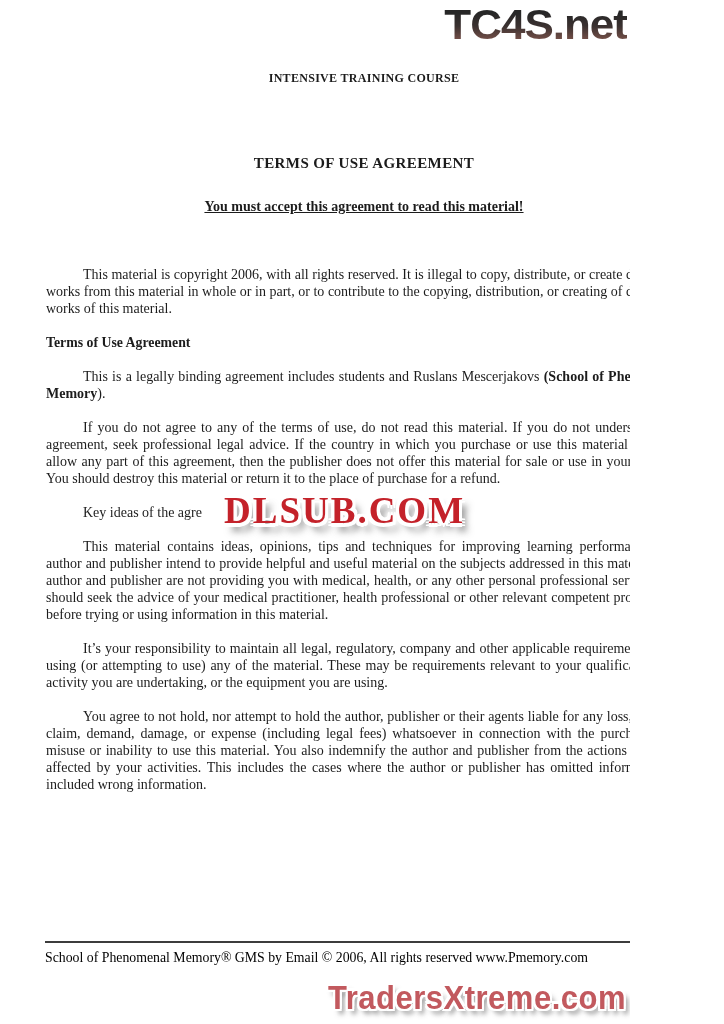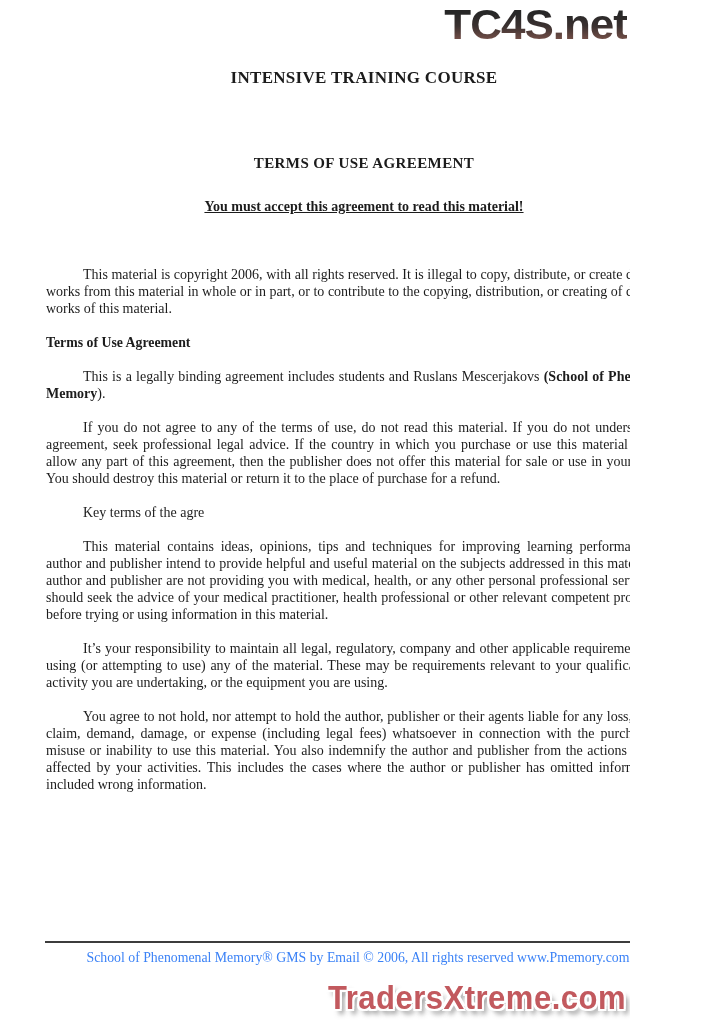--- a/index.html
+++ b/index.html
@@ -37,21 +37,21 @@
   .content {
     position: absolute;
     top: 0;
     left: 46px;
     width: 636px;
   }
   .doc-title {
     margin-top: 68px;
     text-align: center;
     font-weight: bold;
-    font-size: 17px;
+    font-size: 12px;
     letter-spacing: 0.3px;
     line-height: 20px;
   }
   .agreement-heading {
     margin-top: 66px;
     text-align: center;
     font-weight: bold;
     font-size: 15px;
     letter-spacing: 0.4px;
     line-height: 19px;
@@ -121,22 +121,22 @@
     left: 45px;
     width: 626px;
     top: 941px;
   }
   .footer-rule {
     border: 0;
     border-top: 2px solid #3c3c3c;
     margin: 0 0 6px 0;
   }
   .footer-line {
-    text-align: center;
-    color: #3b82f6;
+    text-align: left;
+    color: #000000;
     font-size: 13.8px;
     line-height: 17px;
   }
 </style>
 </head>
 <body>
 
 <div class="page">
 
   <div class="logo">TC4S.net</div>
@@ -149,29 +149,30 @@
     <div class="accept-notice">You must accept this agreement to read this material!</div>
 
     <p class="para first">This material is copyright 2006, with all rights reserved. It is illegal to copy, distribute, or create derivative works from this material in whole or in part, or to contribute to the copying, distribution, or creating of derivative works of this material.</p>
 
     <div class="section-heading">Terms of Use Agreement</div>
 
     <p class="para"><span>This is a legally binding agreement includes students and Ruslans Mescerjakovs </span><span class="bold-inline">(School of Phenomenal Memory</span><span>).</span></p>
 
     <p class="para">If you do not agree to any of the terms of use, do not read this material. If you do not understand this agreement, seek professional legal advice. If the country in which you purchase or use this material does not allow any part of this agreement, then the publisher does not offer this material for sale or use in your country. You should destroy this material or return it to the place of purchase for a refund.</p>
 
-    <p class="para">Key terms of the agre</p>
+    <p class="para">Key ideas of the agre</p>
 
     <p class="para">This material contains ideas, opinions, tips and techniques for improving learning performance. The author and publisher intend to provide helpful and useful material on the subjects addressed in this material. The author and publisher are not providing you with medical, health, or any other personal professional service. You should seek the advice of your medical practitioner, health professional or other relevant competent professional before trying or using information in this material.</p>
 
     <p class="para">It’s your responsibility to maintain all legal, regulatory, company and other applicable requirements while using (or attempting to use) any of the material. These may be requirements relevant to your qualification, the activity you are undertaking, or the equipment you are using.</p>
 
     <p class="para">You agree to not hold, nor attempt to hold the author, publisher or their agents liable for any loss, liability, claim, demand, damage, or expense (including legal fees) whatsoever in connection with the purchase, use, misuse or inability to use this material. You also indemnify the author and publisher from the actions of others affected by your activities. This includes the cases where the author or publisher has omitted information or included wrong information.</p>
   </div>
 
+  <div class="wm wm-center">DLSUB.COM</div>
 
   <div class="footer">
     <hr class="footer-rule">
     <div class="footer-line">School of Phenomenal Memory® GMS by Email © 2006, All rights reserved www.Pmemory.com</div>
   </div>
 
   <div class="wm wm-bottom">TradersXtreme.com</div>
 
 </div>
 

